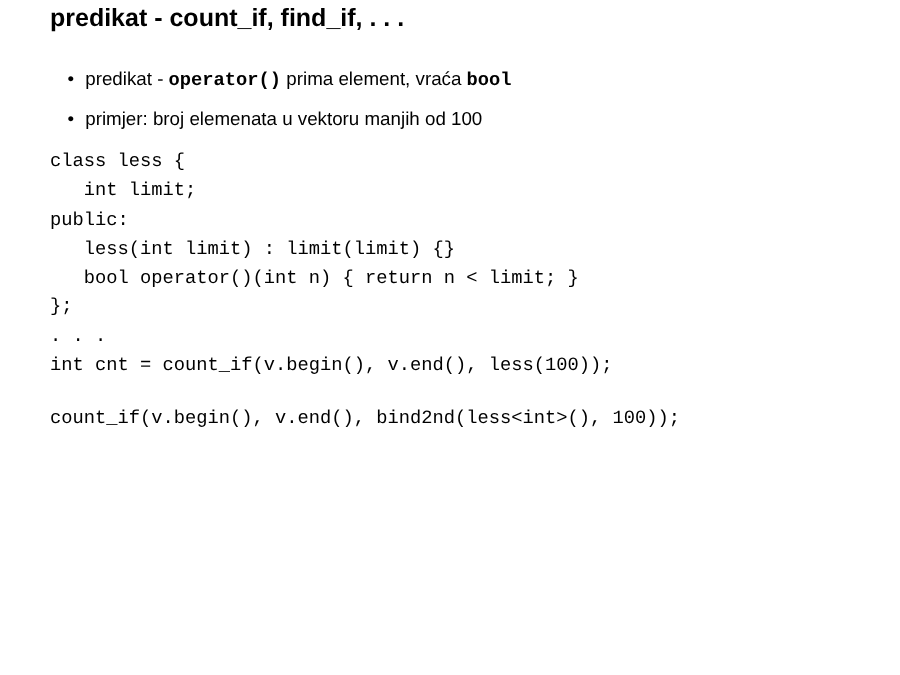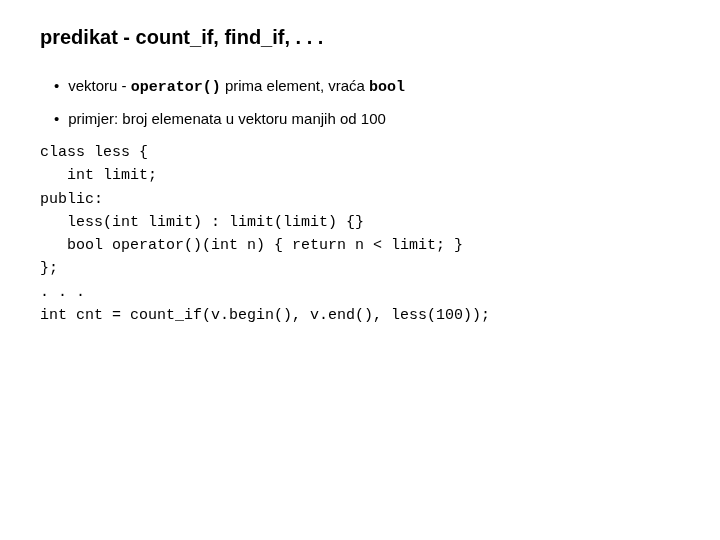--- a/index.html
+++ b/index.html
@@ -6,21 +6,21 @@
     margin: 0;
     padding: 0;
     width: 720px;
     height: 540px;
     background: #ffffff;
     font-family: Arial, Helvetica, sans-serif;
     color: #000000;
   }
   .slide {
     box-sizing: border-box;
-    padding: 26px 28px 12px 40px;
+    padding: 4px 28px 12px 40px;
   }
   .title {
     font-size: 20px;
     font-weight: bold;
     margin: 0 0 28px 0;
   }
   .bullet {
     font-size: 15px;
     margin: 0 0 14px 14px;
   }
@@ -48,32 +48,33 @@
 </style>
 </head>
 <body>
 
 <div class="slide">
 
   <div class="title">predikat - count_if, find_if, . . .</div>
 
   <div class="bullet">
     <span class="dot">•</span>
-    <span>vektoru - </span><span class="mono">operator()</span><span> prima element, vraća </span><span class="mono">bool</span>
+    <span>predikat - </span><span class="mono">operator()</span><span> prima element, vraća </span><span class="mono">bool</span>
   </div>
 
   <div class="bullet">
     <span class="dot">•</span>
     <span>primjer: broj elemenata u vektoru manjih od 100</span>
   </div>
 
   <div class="codeblock">class less {
    int limit;
 public:
    less(int limit) : limit(limit) {}
    bool operator()(int n) { return n &lt; limit; }
 };
 . . .
 int cnt = count_if(v.begin(), v.end(), less(100));</div>
 
 
+  <div class="codeline">count_if(v.begin(), v.end(), bind2nd(less&lt;int&gt;(), 100));</div>
 
 </div>
 
 </body></html>

